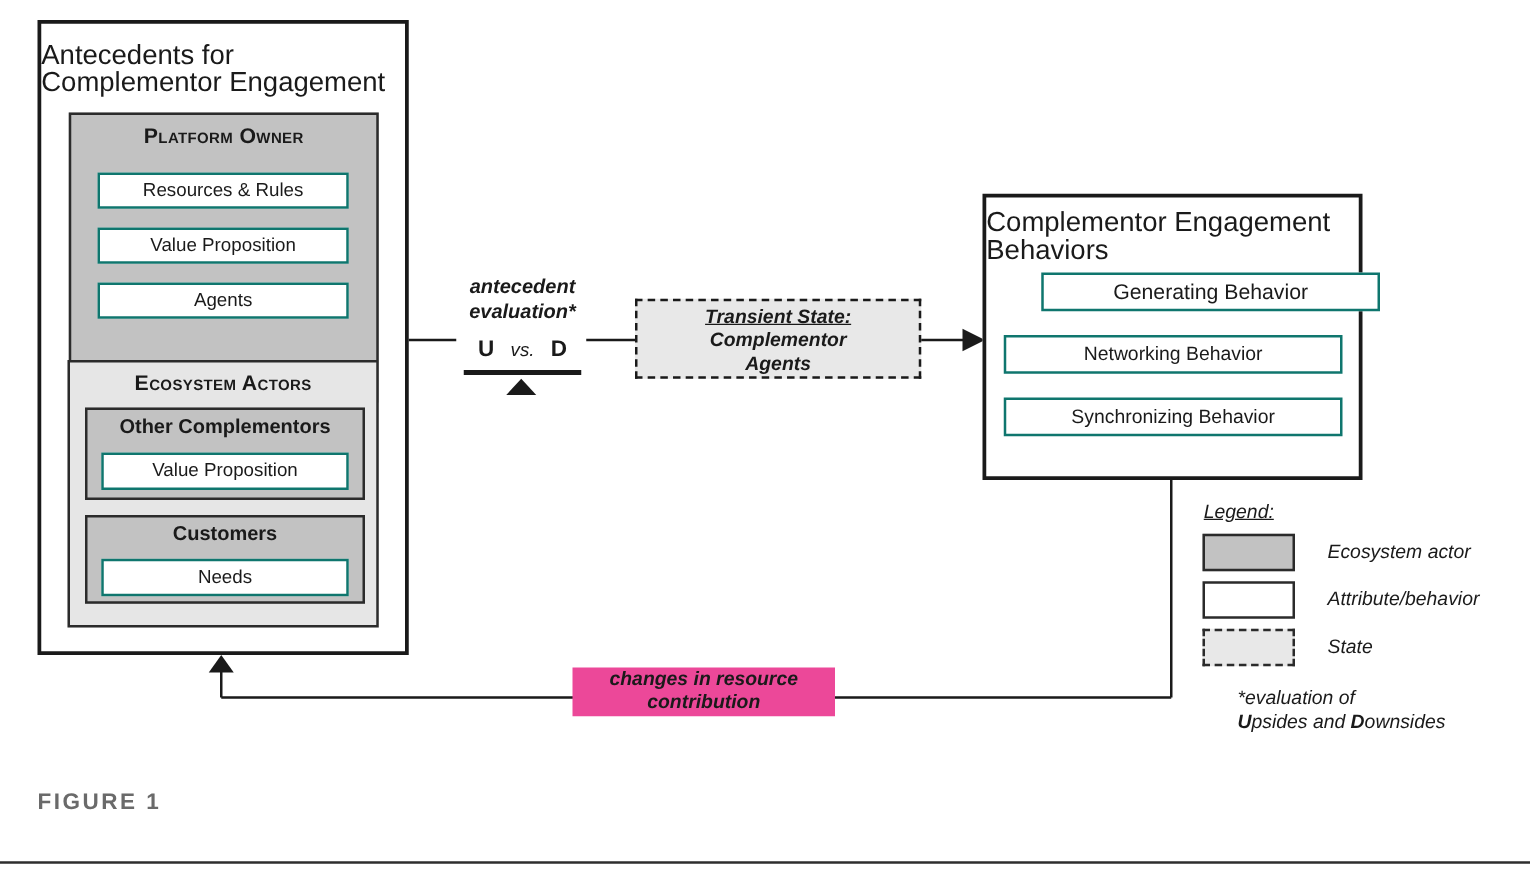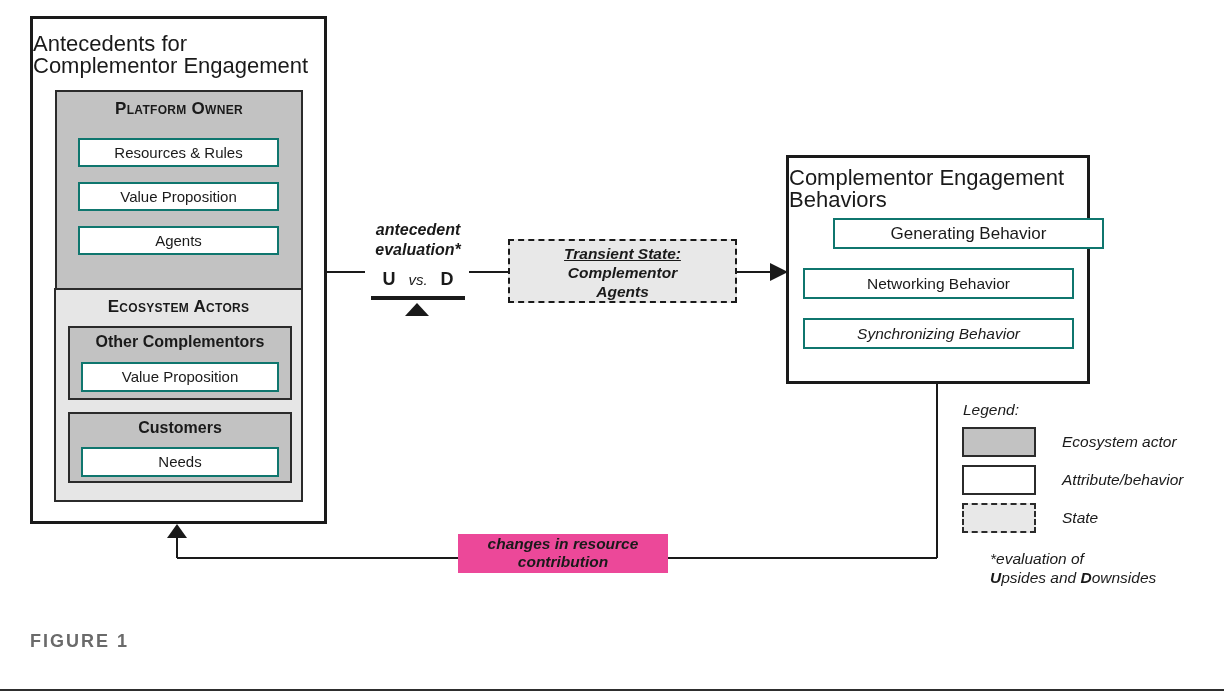--- a/index.html
+++ b/index.html
@@ -118,20 +118,21 @@
     font-size: 15.5px;
     line-height: 18px;
     z-index: 2;
     padding: 1px 0 2px 0;
   }
 
   
   .legend-title {
     font-style: italic;
     font-size: 15.5px;
+    text-decoration: underline;
   }
   .legend-row { display: flex; align-items: center; margin-bottom: 8px; }
   .legend-swatch {
     width: 74px; height: 30px;
     box-sizing: border-box;
     border: 2px solid #2b2b2b;
   }
   .legend-swatch.dashed { border-style: dashed; }
   .legend-label {
     font-style: italic;
@@ -222,21 +223,21 @@
   </div>
 
   <div class="abs outer-box" style="left:786px; top:155px; width:304px; height:229px;">
     <div class="box-title" style="padding-top:9px;">
       <span class="block">Complementor Engagement</span>
       <span class="block">Behaviors</span>
     </div>
   </div>
   <div class="abs attr-box" style="left:833px; top:218px; width:271px; height:31px; line-height:27px; font-size:17px;">Generating Behavior</div>
   <div class="abs attr-box" style="left:803px; top:268px; width:271px; height:31px; line-height:27px; font-size:15.5px;">Networking Behavior</div>
-  <div class="abs attr-box" style="left:803px; top:318px; width:271px; height:31px; line-height:27px; font-size:15.5px;font-style:italic;">Synchronizing Behavior</div>
+  <div class="abs attr-box" style="left:803px; top:318px; width:271px; height:31px; line-height:27px; font-size:15.5px;">Synchronizing Behavior</div>
 
   <div class="abs v-line" style="left:936px; top:384px; height:174px;"></div>
   <div class="abs h-line" style="left:177px; top:557px; width:760px;"></div>
   <div class="abs v-line" style="left:176px; top:536px; height:22px;"></div>
   <div class="abs arrow-up" style="left:167px; top:524px;"></div>
   <div class="abs feedback-label" style="left:458px; top:534px; width:210px;">
     <span class="block">changes in resource</span>
     <span class="block">contribution</span>
   </div>
 

